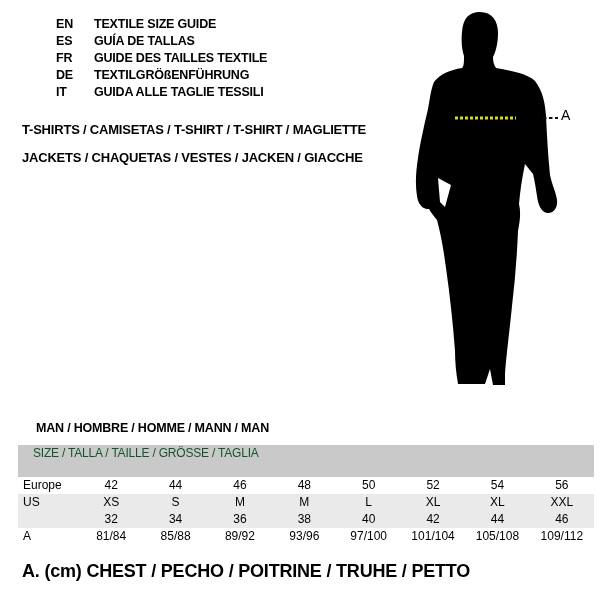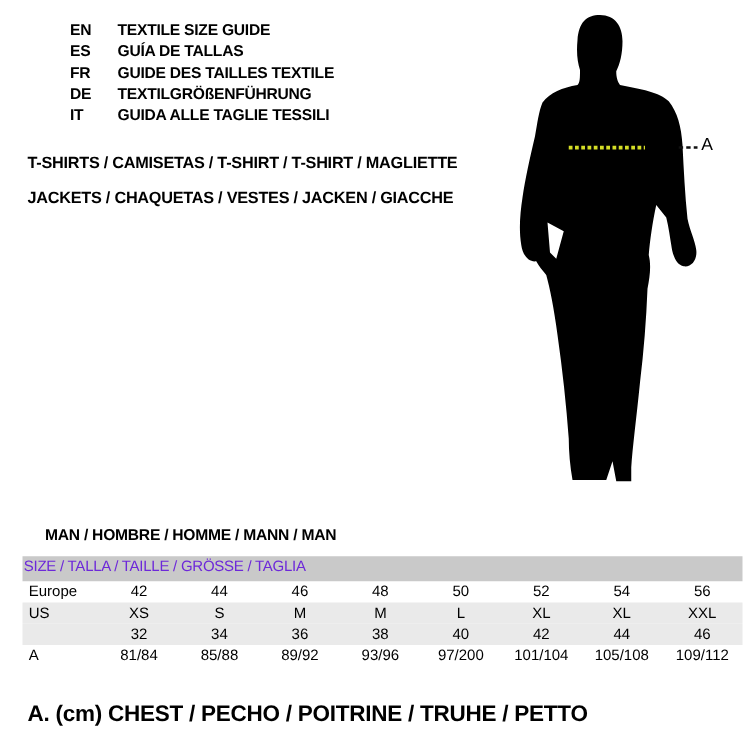--- a/index.html
+++ b/index.html
@@ -16,21 +16,21 @@
   .categories{position:absolute;top:110px;left:22px;}
   .cat-line{height:17px;line-height:17px;font-weight:bold;font-size:13px;letter-spacing:-0.2px;margin-top:11px;}
   
   .figure-wrap{position:absolute;left:400px;top:5px;width:170px;height:385px;}
   .figure-wrap svg{display:block;width:170px;height:385px;}
   .measure-label{position:absolute;left:561px;top:107px;font-size:14px;line-height:16px;}
   
   .section-title{position:absolute;top:421px;left:36px;font-weight:bold;font-size:12.5px;letter-spacing:-0.2px;}
   
   .size-table{position:absolute;top:445px;left:18px;width:576px;font-size:12px;}
-  .tbl-header{height:20px;line-height:16px;background:#c9c9c9;color:#6d28d9;padding-left:1px;letter-spacing:-0.2px;}
+  .tbl-header{height:32px;line-height:16px;background:#c9c9c9;color:#14532d;padding-left:15px;letter-spacing:-0.2px;}
   .tbl-row{display:flex;height:17px;line-height:17px;align-items:center;}
   .tbl-band{background:#eaeaea;}
   .tbl-label{width:56px;padding-left:5px;flex:none;}
   .tbl-cell{flex:1;text-align:center;}
   
   .footnote{position:absolute;top:561px;left:22px;font-weight:bold;font-size:18px;letter-spacing:-0.2px;}
 </style>
 </head>
 <body>
 
@@ -146,20 +146,20 @@
     <span class="tbl-cell">44</span>
     <span class="tbl-cell">46</span>
   </div>
 
   <div class="tbl-row">
     <span class="tbl-label">A</span>
     <span class="tbl-cell">81/84</span>
     <span class="tbl-cell">85/88</span>
     <span class="tbl-cell">89/92</span>
     <span class="tbl-cell">93/96</span>
-    <span class="tbl-cell">97/200</span>
+    <span class="tbl-cell">97/100</span>
     <span class="tbl-cell">101/104</span>
     <span class="tbl-cell">105/108</span>
     <span class="tbl-cell">109/112</span>
   </div>
 </div>
 
 <div class="footnote">A. (cm) CHEST / PECHO / POITRINE / TRUHE / PETTO</div>
 
 </body></html>

